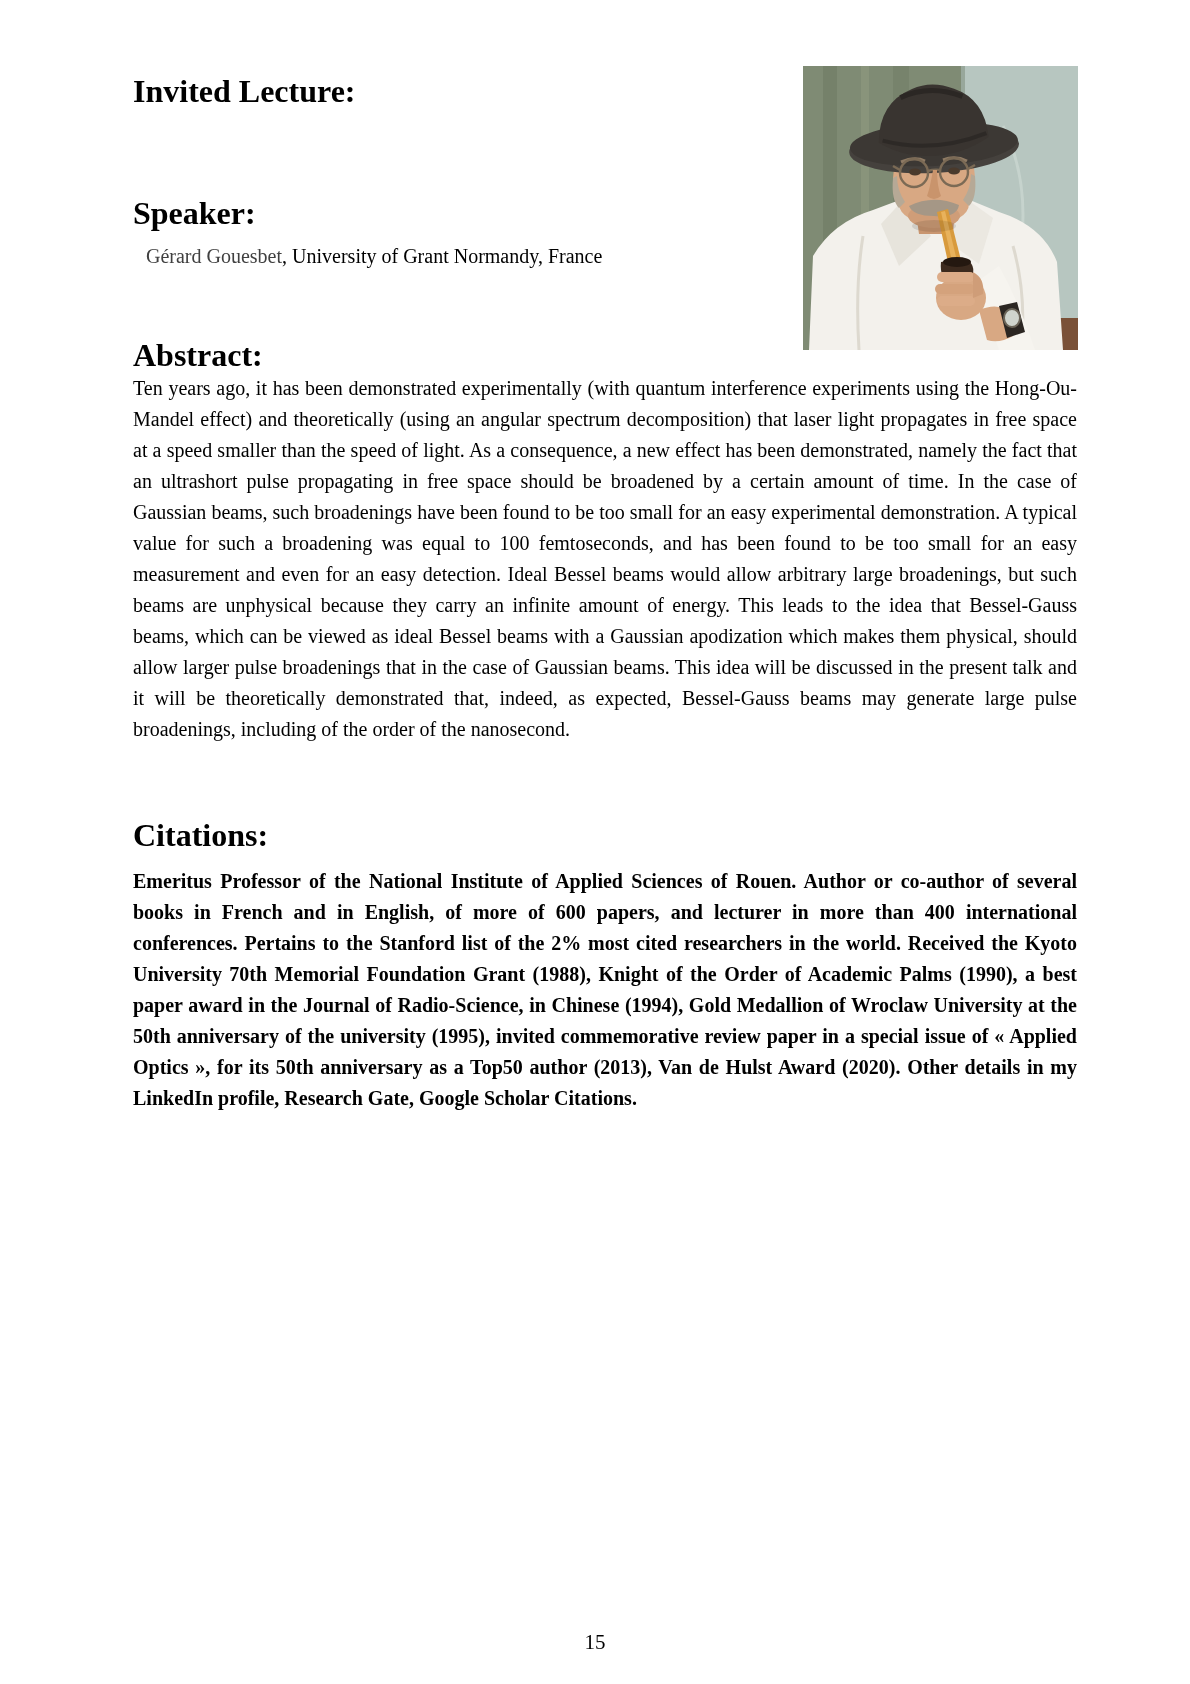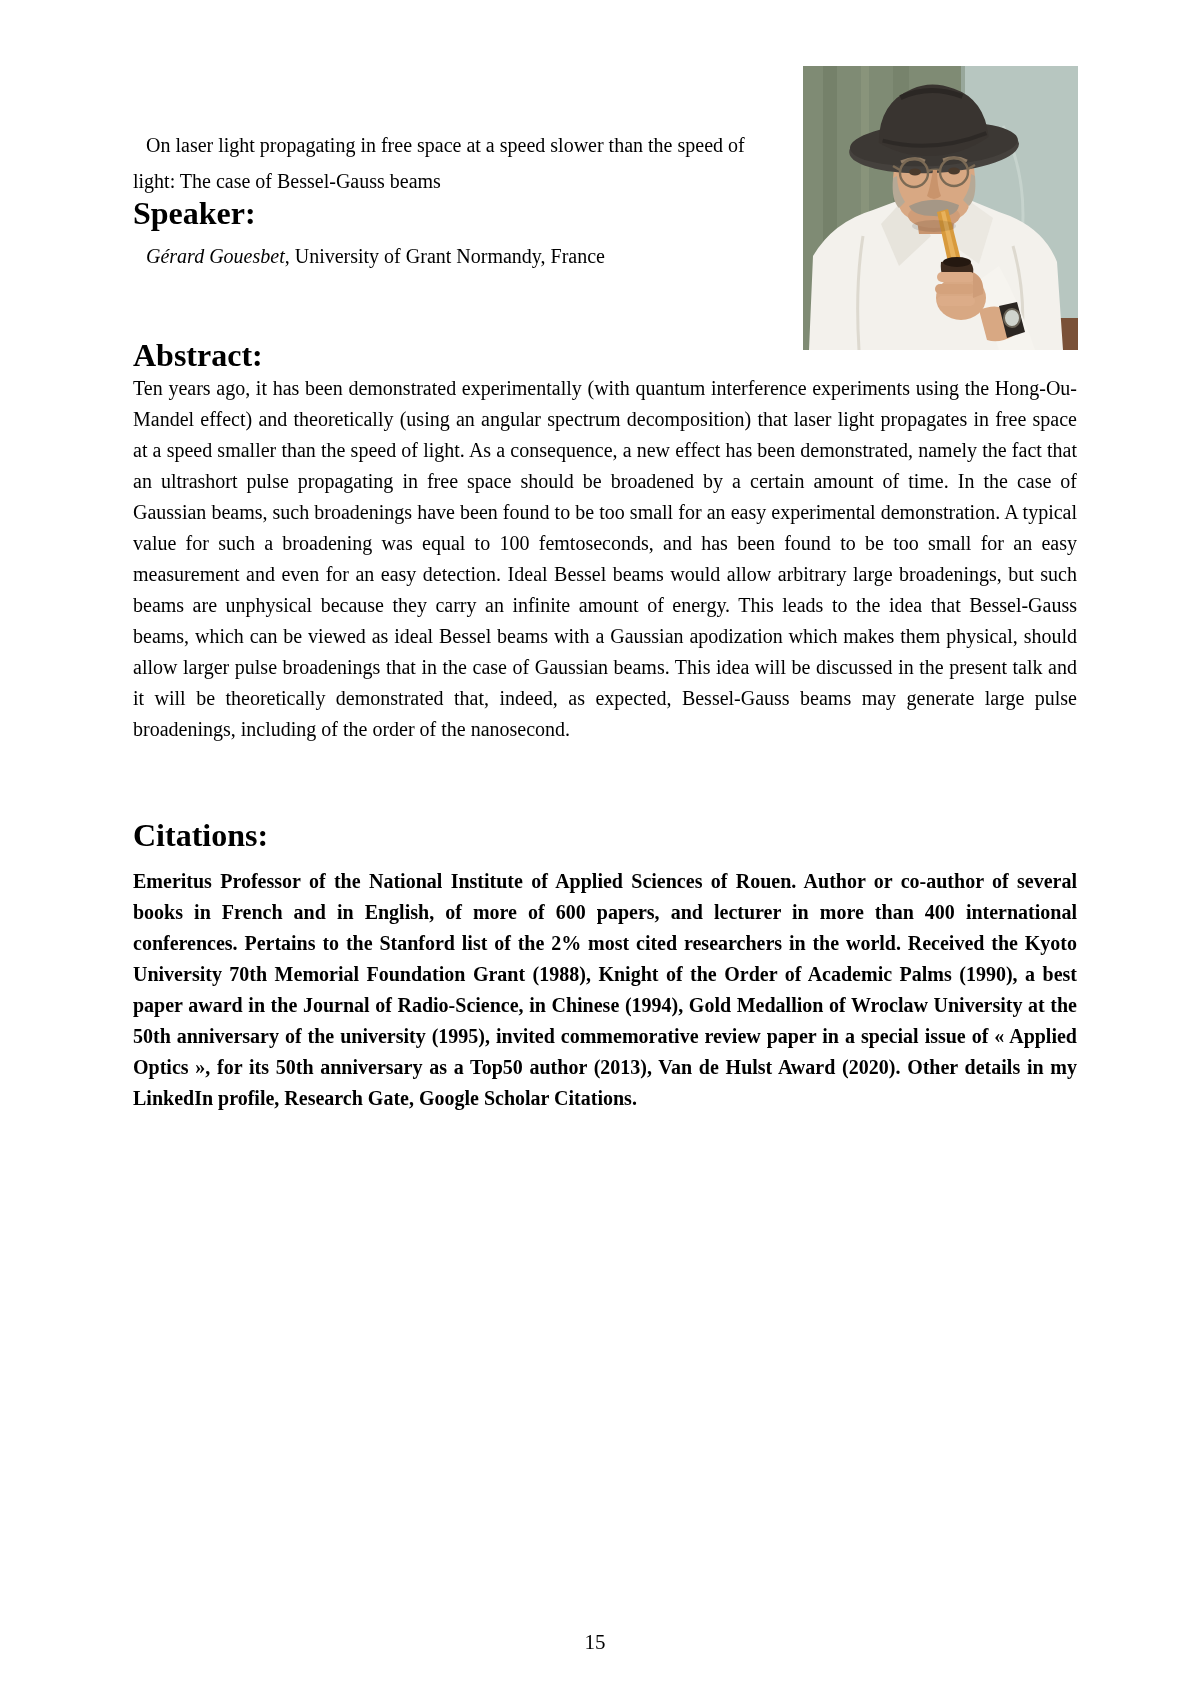--- a/index.html
+++ b/index.html
@@ -49,26 +49,26 @@
   .page-number{
     position:absolute;left:0;top:1602px;width:100%;
     text-align:center;font-size:21px;line-height:24px;margin-top:28px;
   }
 </style>
 </head>
 <body>
 
 <div class="page">
 
+  <div class="heading" id="h-invited">Invited Lecture:</div>
 
-  <div class="lecture-title">On laser light propagating in free space at a speed slower than the speed of light: The case of Bessel-Gauss beams</div>
 
   <div class="heading" id="h-speaker">Speaker:</div>
 
-  <div class="speaker-line"><a class="speaker-link" style="color: #000000; font-style: italic;">Gérard Gouesbet</a><span>, University of Grant Normandy, France</span></div>
+  <div class="speaker-line"><a class="speaker-link" style="color: #404040;">Gérard Gouesbet</a><span>, University of Grant Normandy, France</span></div>
 
   <svg class="photo" viewBox="0 0 275 284" xmlns="http://www.w3.org/2000/svg" aria-hidden="true">
 
     <rect x="0" y="0" width="160" height="284" fill="#7f8b74"></rect>
     <rect x="20" y="0" width="14" height="284" fill="#6e7b64" opacity="0.6"></rect>
     <rect x="58" y="0" width="8" height="284" fill="#8d997f" opacity="0.7"></rect>
     <rect x="90" y="0" width="16" height="284" fill="#6e7b64" opacity="0.45"></rect>
     <rect x="96" y="150" width="7" height="10" fill="#b05040" opacity="0.8"></rect>
     <rect x="160" y="0" width="115" height="284" fill="#b7c6c0"></rect>
     <rect x="158" y="0" width="4" height="284" fill="#98a79b"></rect>

